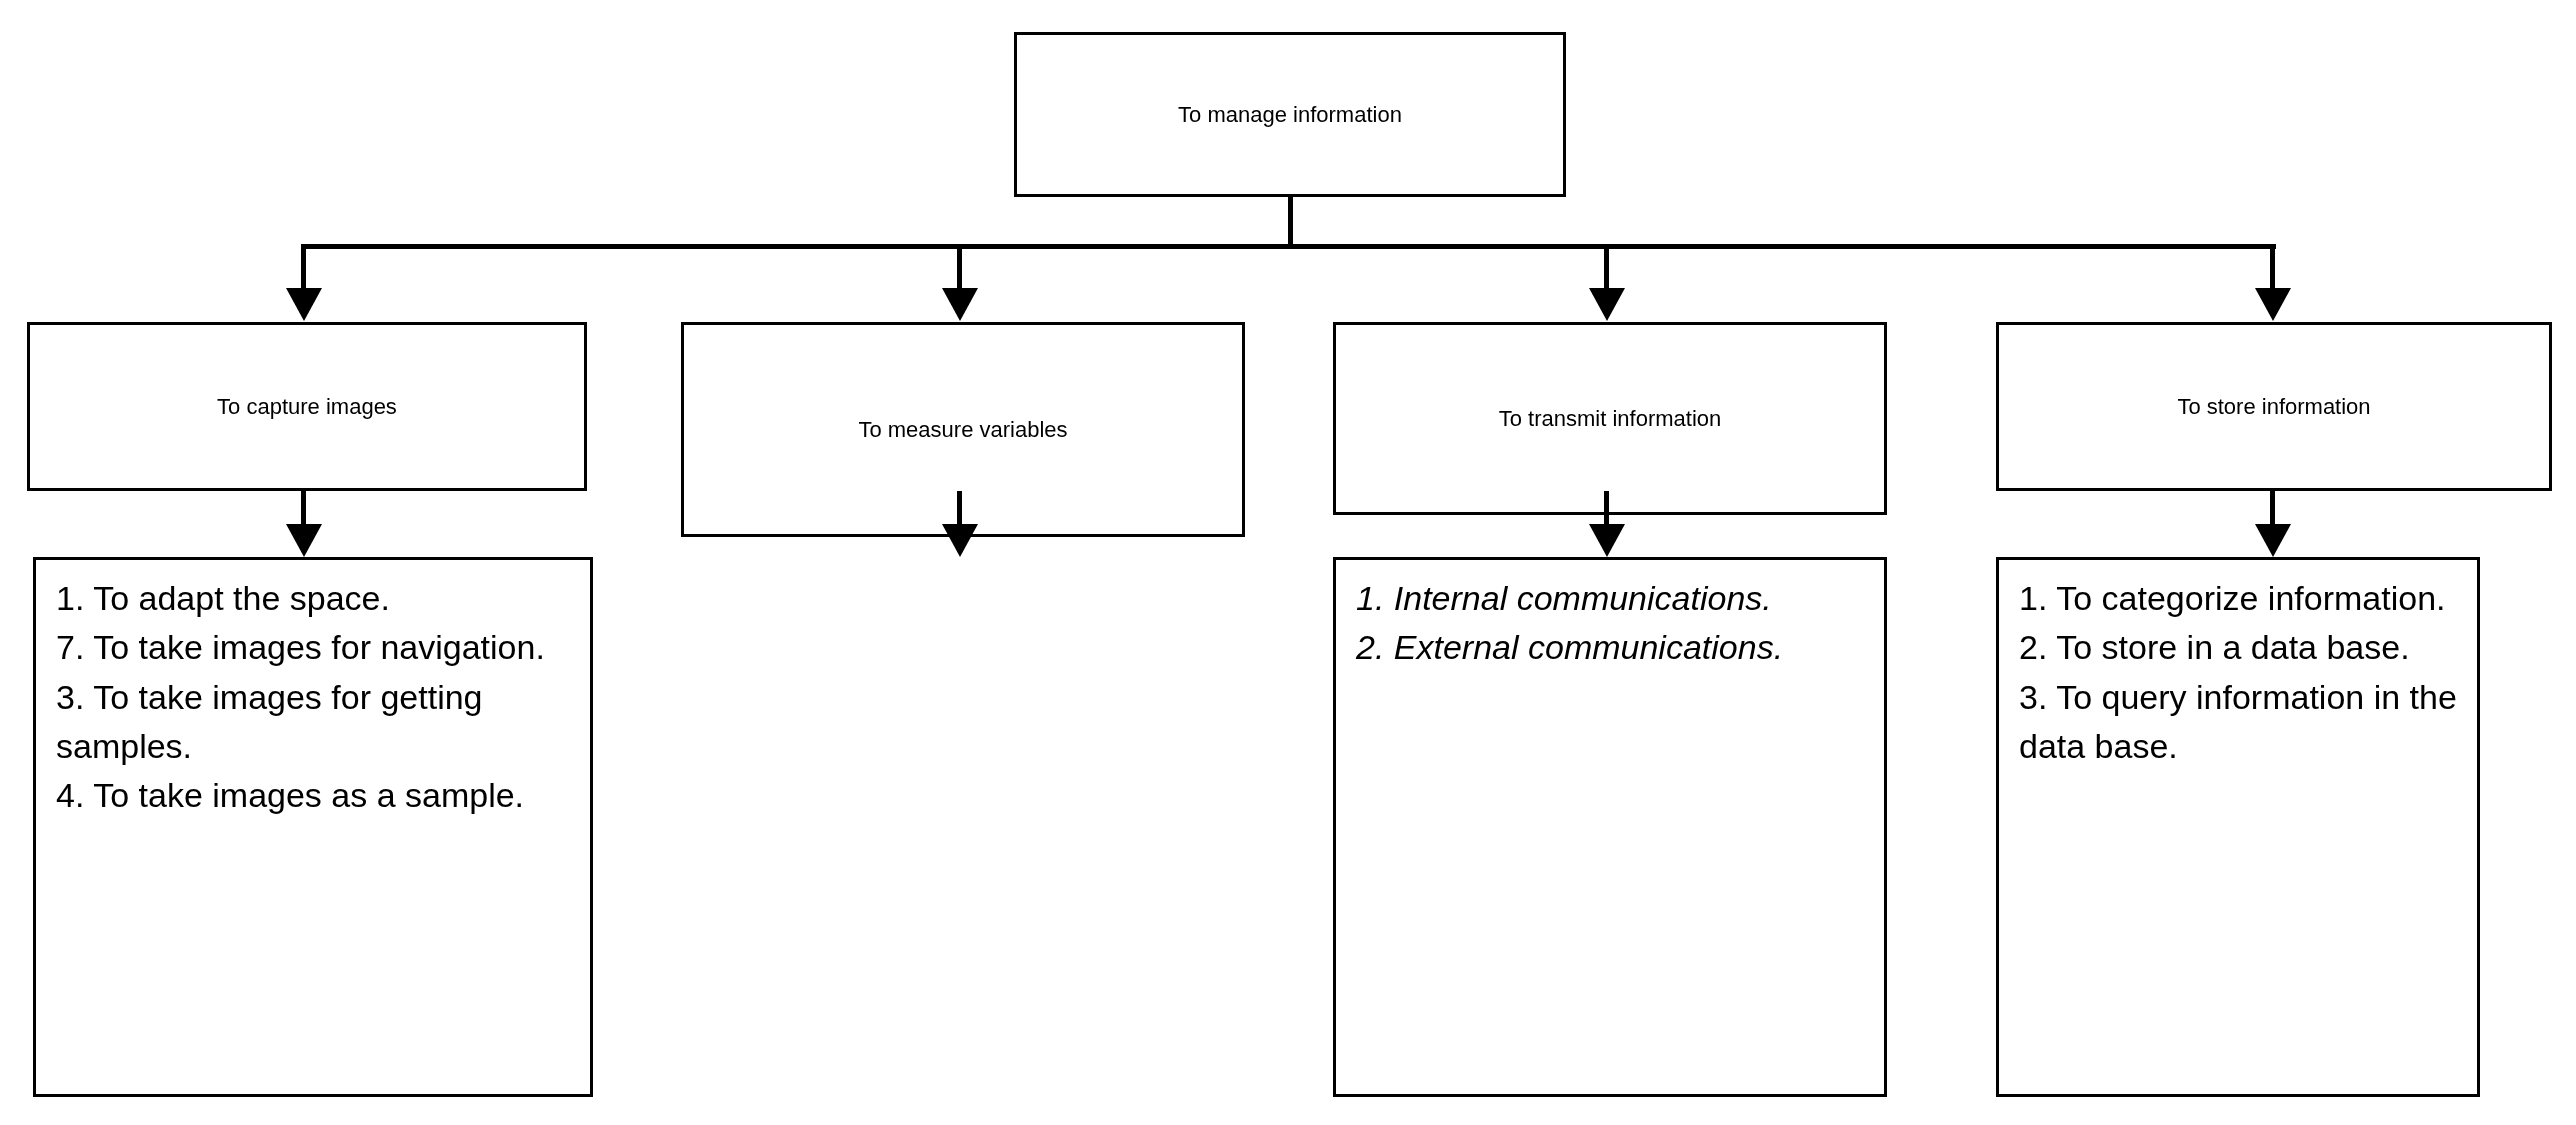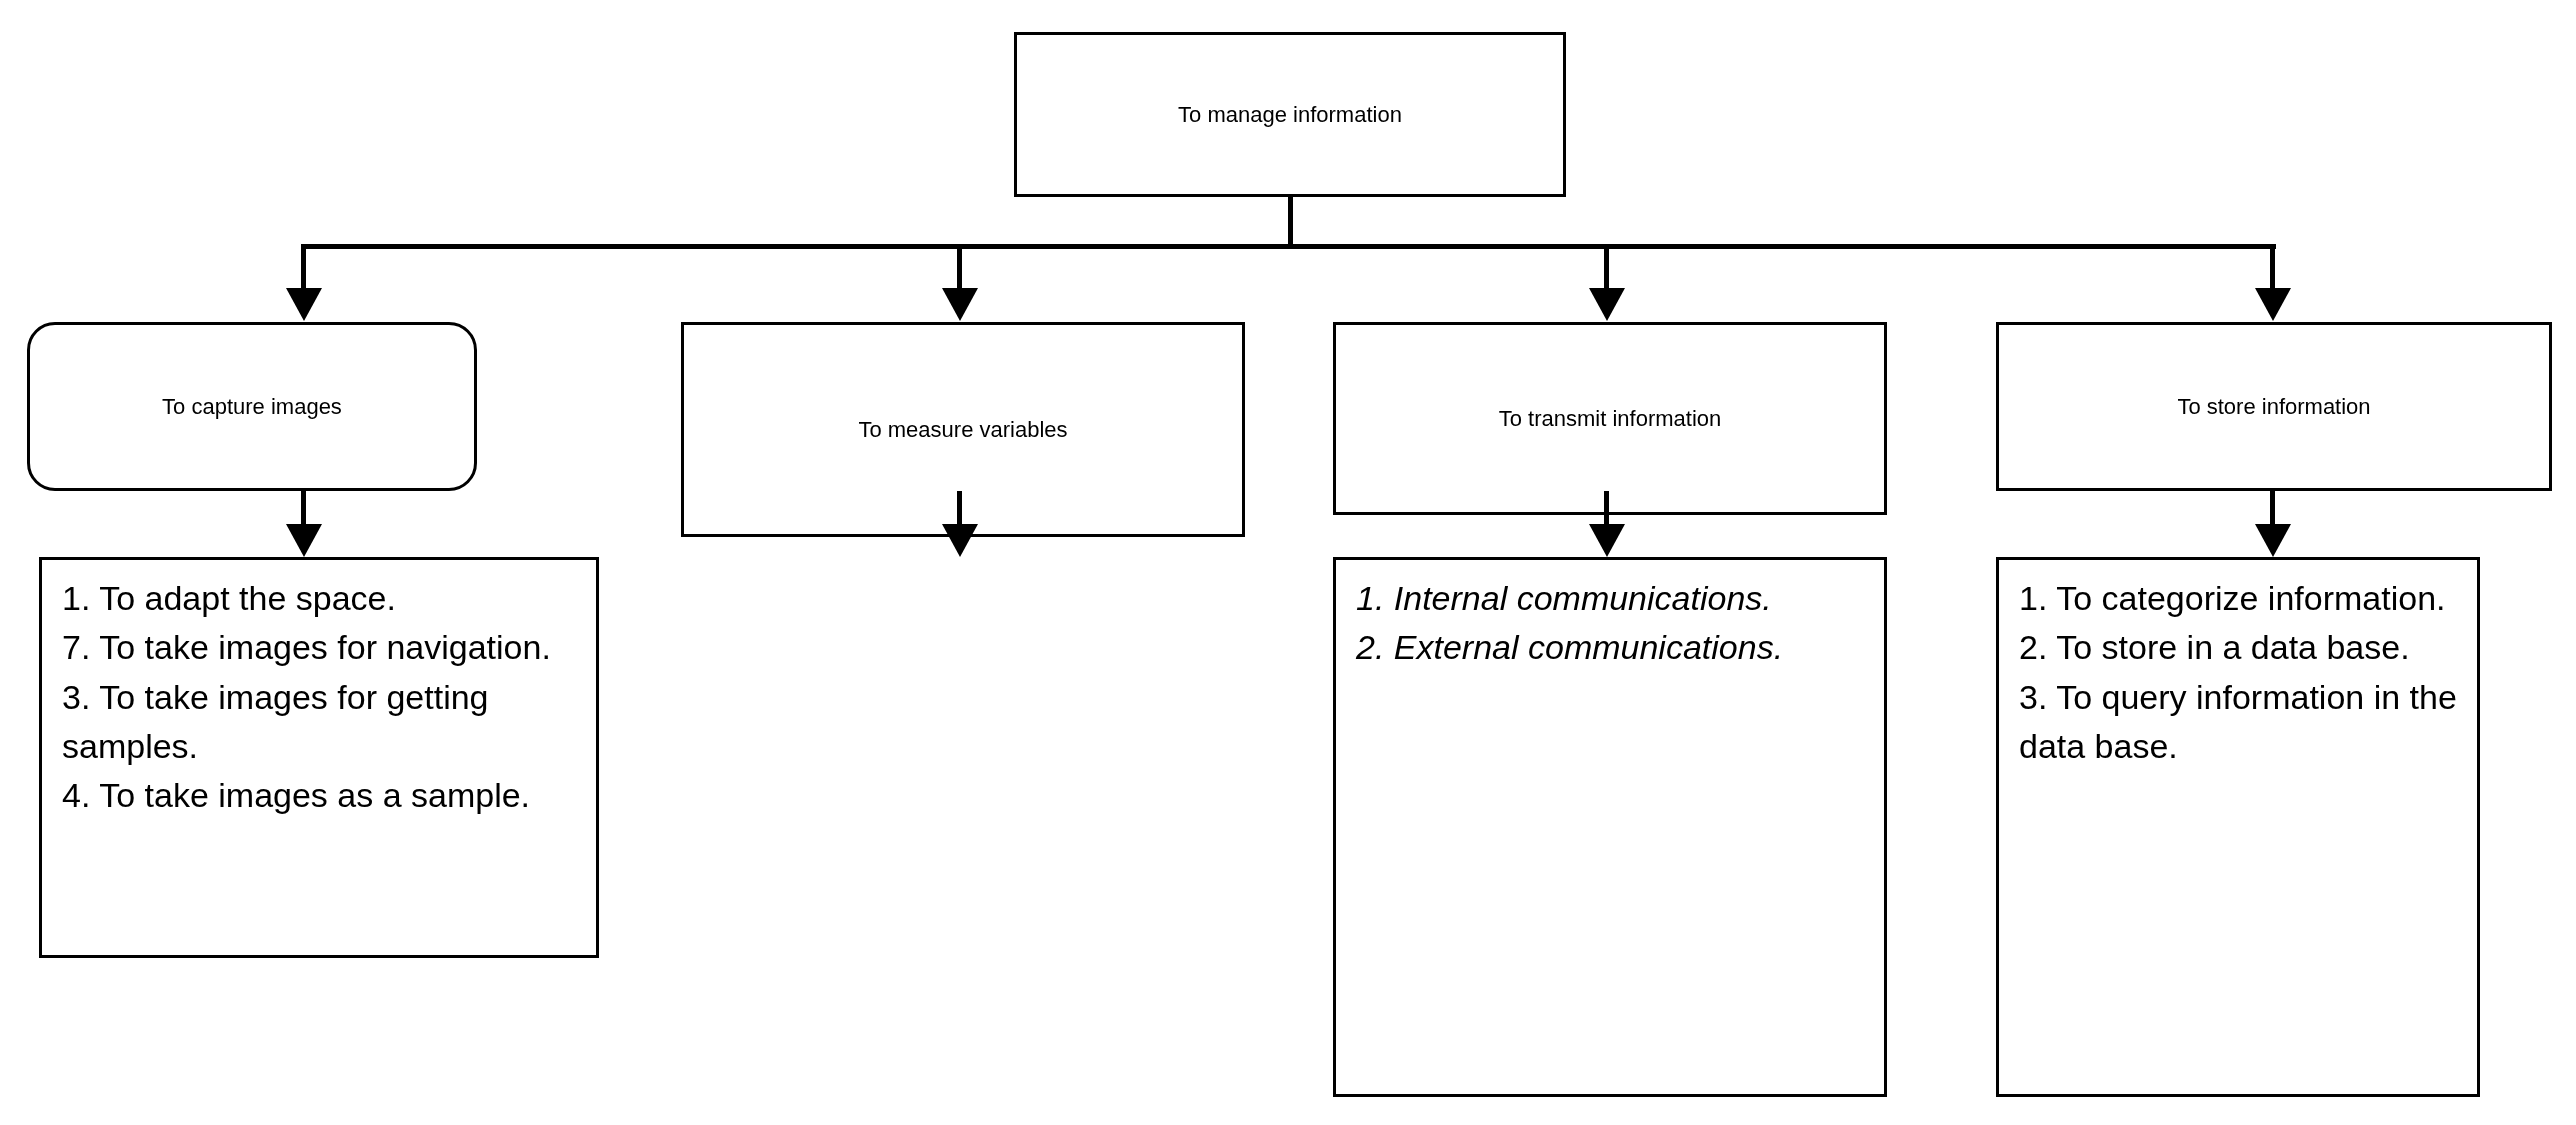--- a/index.html
+++ b/index.html
@@ -85,21 +85,21 @@
 
   <div class="vline" style="left:957px; top:244px; height:45px;"></div>
   <div class="arrowhead" style="left:942px; top:288px;"></div>
 
   <div class="vline" style="left:1604px; top:244px; height:45px;"></div>
   <div class="arrowhead" style="left:1589px; top:288px;"></div>
 
   <div class="vline" style="left:2270px; top:244px; height:45px;"></div>
   <div class="arrowhead" style="left:2255px; top:288px;"></div>
 
-  <div class="node" style="left:27px; top:322px; width:450px; height:169px;border-radius:28px;">
+  <div class="node" style="left:27px; top:322px; width:560px; height:169px;">
     <div class="node-title">To capture images</div>
   </div>
 
   <div class="node" style="left:681px; top:322px; width:564px; height:215px;">
     <div class="node-title">To measure variables</div>
   </div>
 
   <div class="node" style="left:1333px; top:322px; width:554px; height:193px;">
     <div class="node-title">To transmit information</div>
   </div>
@@ -113,21 +113,21 @@
 
   <div class="vline" style="left:957px; top:491px; height:34px;"></div>
   <div class="arrowhead" style="left:942px; top:524px;"></div>
 
   <div class="vline" style="left:1604px; top:491px; height:34px;"></div>
   <div class="arrowhead" style="left:1589px; top:524px;"></div>
 
   <div class="vline" style="left:2270px; top:491px; height:34px;"></div>
   <div class="arrowhead" style="left:2255px; top:524px;"></div>
 
-  <div class="node" style="left:39px; top:557px; width:560px; height:401px;">
+  <div class="node" style="left:33px; top:557px; width:560px; height:540px;">
     <div class="node-list">
       <span class="li">1. To adapt the space.</span>
       <span class="li">7. To take images for navigation.</span>
       <span class="li">3. To take images for getting samples.</span>
       <span class="li">4. To take images as a sample.</span>
     </div>
   </div>
 
 
   <div class="node" style="left:1333px; top:557px; width:554px; height:540px;font-style:italic;">

